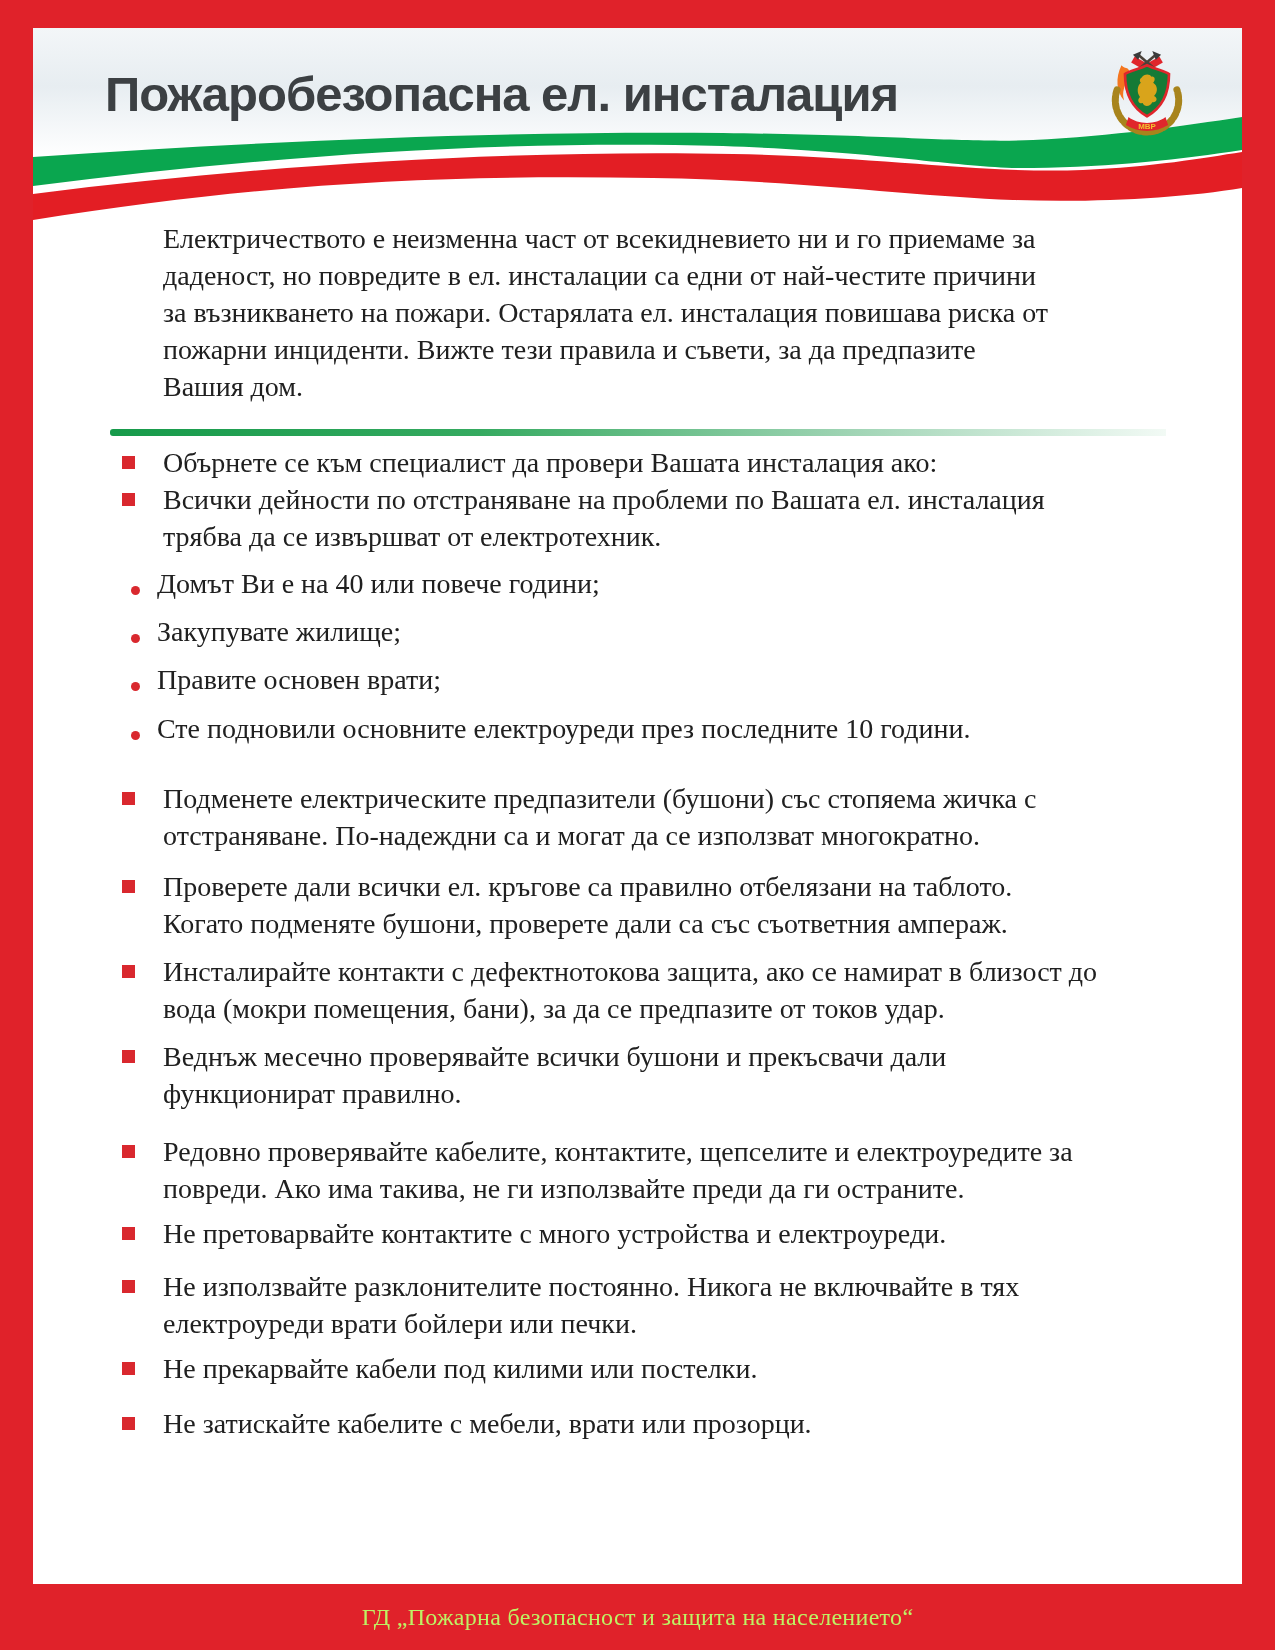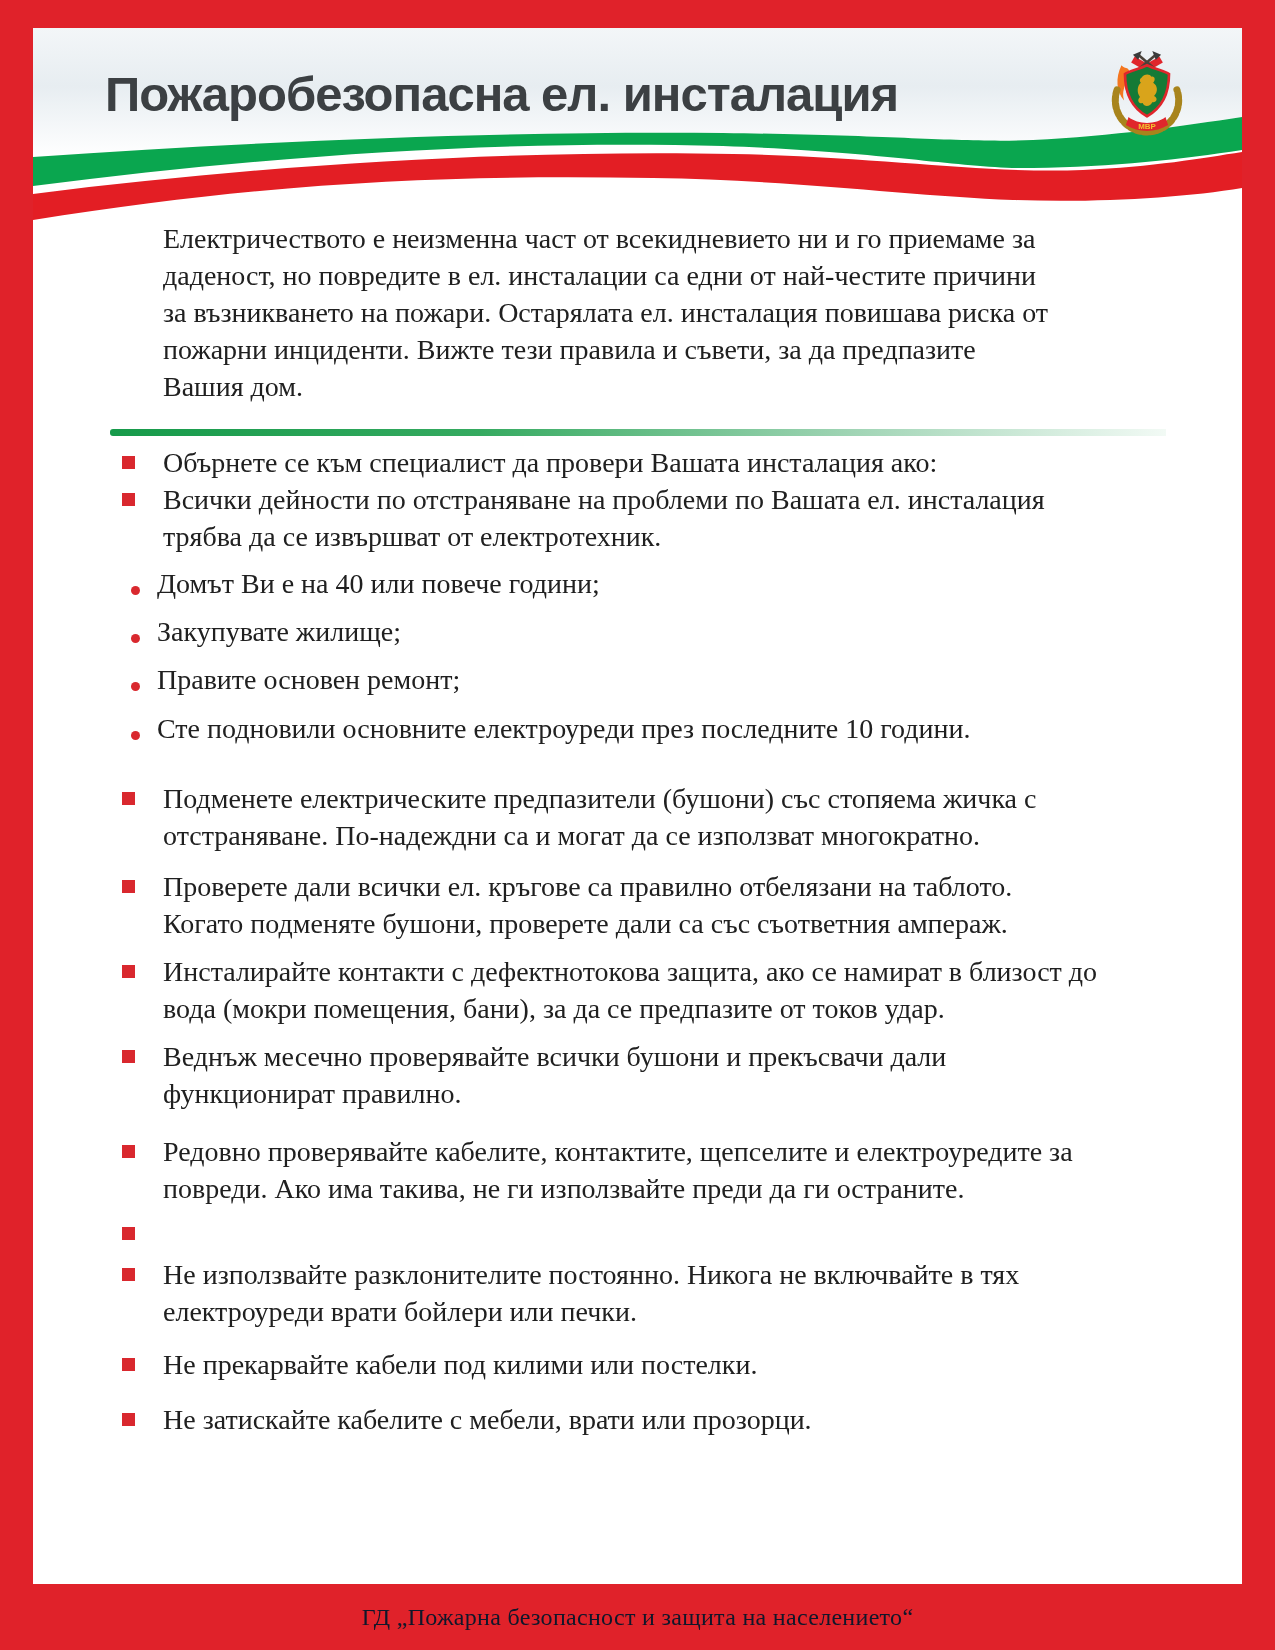--- a/index.html
+++ b/index.html
@@ -8,21 +8,21 @@
     font-family:"Liberation Serif", serif;color:#202020;overflow:hidden;
   }
   
   .frame-top{position:absolute;left:0;top:0;width:1275px;height:28px;background:#e0222a;}
   .frame-left{position:absolute;left:0;top:0;width:33px;height:1650px;background:#e0222a;}
   .frame-right{position:absolute;right:0;top:0;width:33px;height:1650px;background:#e0222a;}
   .footer{
     position:absolute;left:0;bottom:0;width:1275px;height:66px;background:#e0222a;
     display:flex;align-items:center;justify-content:center;
   }
-  .footer p{margin:0;color:#0f172a;font-size:24px;letter-spacing:.3px;}
+  .footer p{margin:0;color:#bef264;font-size:24px;letter-spacing:.3px;}
   
   .content{position:absolute;left:33px;top:28px;width:1209px;height:1556px;background:#fff;}
   .waves{position:absolute;left:0;top:0;width:1209px;height:220px;display:block;}
   .emblem{position:absolute;left:1070px;top:18px;width:88px;height:100px;z-index:5;}
   .page-title{
     position:absolute;left:72px;top:38px;margin:0;z-index:4;
     font-family:"Liberation Sans", sans-serif;font-weight:bold;font-size:49px;
     letter-spacing:-1px;color:#3c4043;white-space:nowrap;
   }
   .intro{
@@ -105,21 +105,21 @@
       <div class="subitem" style="margin-top:10px">
         <span class="dot"></span>
         <p class="subtxt">Домът Ви е на 40 или повече години;</p>
       </div>
       <div class="subitem" style="margin-top:11px">
         <span class="dot"></span>
         <p class="subtxt">Закупувате жилище;</p>
       </div>
       <div class="subitem" style="margin-top:11px">
         <span class="dot"></span>
-        <p class="subtxt">Правите основен ремонт;</p>
+        <p class="subtxt">Правите основен врати;</p>
       </div>
       <div class="subitem" style="margin-top:12px">
         <span class="dot"></span>
         <p class="subtxt">Сте подновили основните електроуреди през последните 10 години.</p>
       </div>
     </div>
 
     <div class="item" style="margin-top:33px">
       <span class="sq"></span>
       <p class="txt">Подменете електрическите предпазители (бушони) със стопяема жичка с отстраняване. По-надеждни са и могат да се използват многократно.</p>
@@ -140,28 +140,29 @@
       <p class="txt">Веднъж месечно проверявайте всички бушони и прекъсвачи дали функционират правилно.</p>
     </div>
 
     <div class="item" style="margin-top:21px">
       <span class="sq"></span>
       <p class="txt">Редовно проверявайте кабелите, контактите, щепселите и електроуредите за повреди. Ако има такива, не ги използвайте преди да ги остраните.</p>
     </div>
 
     <div class="item" style="margin-top:8px">
       <span class="sq"></span>
+      <p class="txt">Не претоварвайте контактите с много устройства и електроуреди.</p>
     </div>
 
     <div class="item" style="margin-top:16px">
       <span class="sq"></span>
       <p class="txt">Не използвайте разклонителите постоянно. Никога не включвайте в тях електроуреди врати бойлери или печки.</p>
     </div>
 
-    <div class="item" style="margin-top:16px">
+    <div class="item" style="margin-top:8px">
       <span class="sq"></span>
       <p class="txt">Не прекарвайте кабели под килими или постелки.</p>
     </div>
 
     <div class="item" style="margin-top:18px">
       <span class="sq"></span>
       <p class="txt">Не затискайте кабелите с мебели, врати или прозорци.</p>
     </div>
 
   </div>

